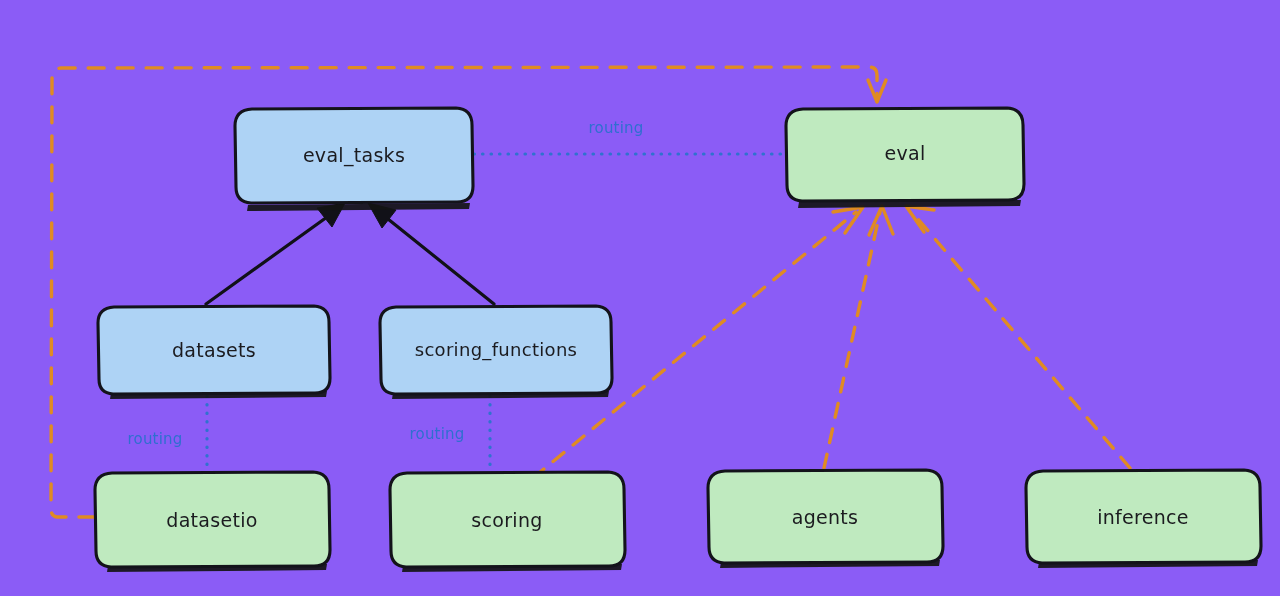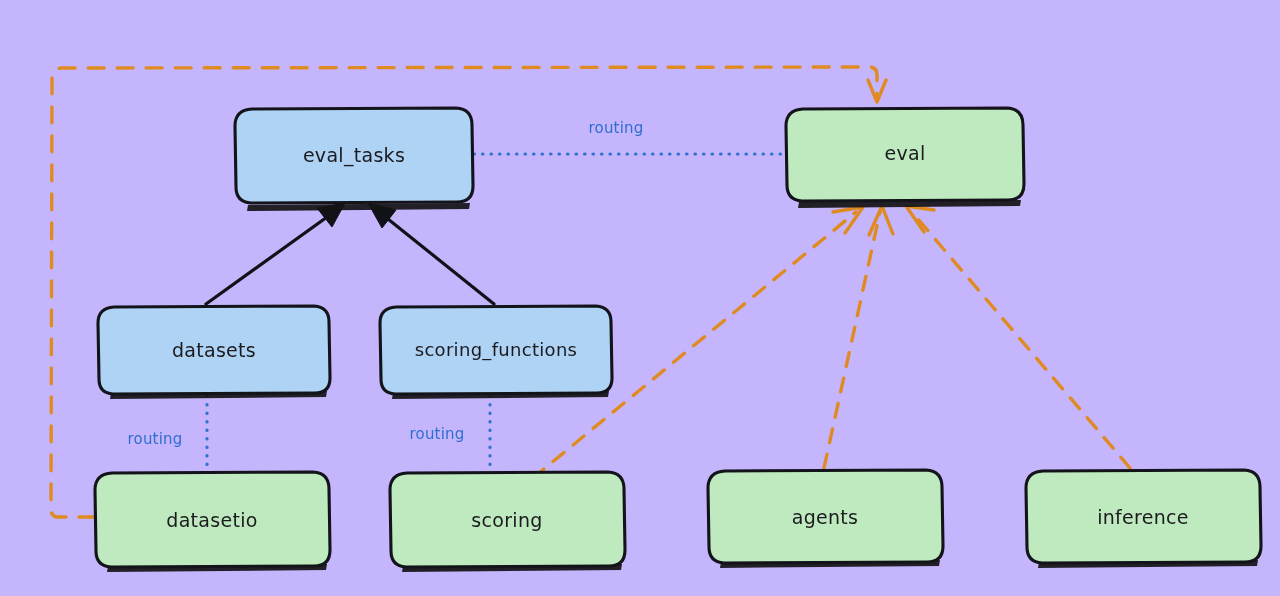--- a/index.html
+++ b/index.html
@@ -1,18 +1,18 @@
 <!DOCTYPE html>
 <html><head>
 <meta charset="utf-8">
 <style>
   html,body{margin:0;padding:0;background:#ffffff;}
   body{width:1280px;height:596px;overflow:hidden;
        font-family:"DejaVu Sans","Liberation Sans",sans-serif;}
-  #canvas{position:relative;width:1280px;height:596px;background:#c4b5fd;}
+  #canvas{position:relative;width:1280px;height:596px;background:#8b5cf6;}
   svg#diagram{position:absolute;inset:0;width:1280px;height:596px;display:block;}
   .node-label{
     font-family:"DejaVu Sans","Liberation Sans",sans-serif;
     font-size:19px; fill:#1b1b1f; text-anchor:middle;
     dominant-baseline:middle; letter-spacing:.3px;
   }
   .node-label.small{font-size:18px;}
   .edge-label{
     font-family:"DejaVu Sans","Liberation Sans",sans-serif;
     font-size:15px; fill:#2f6fd0; text-anchor:middle;

